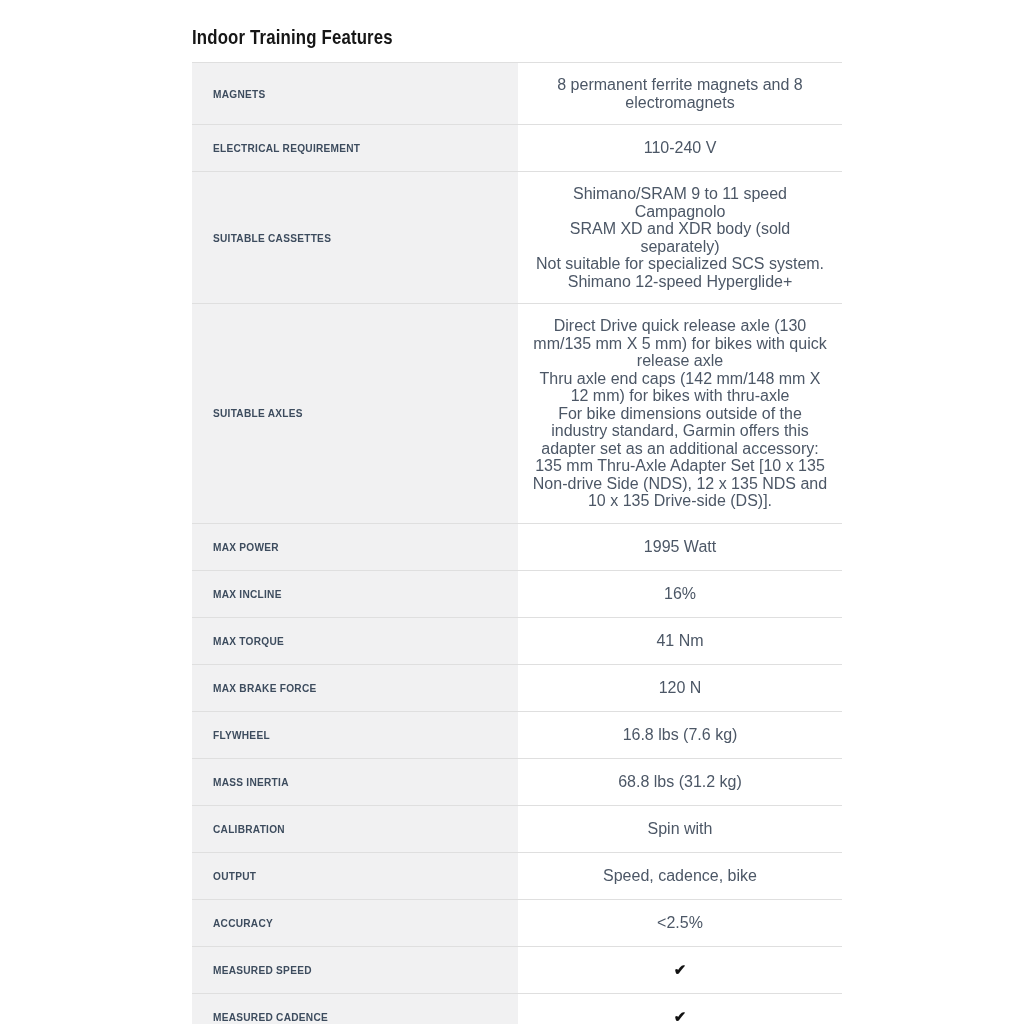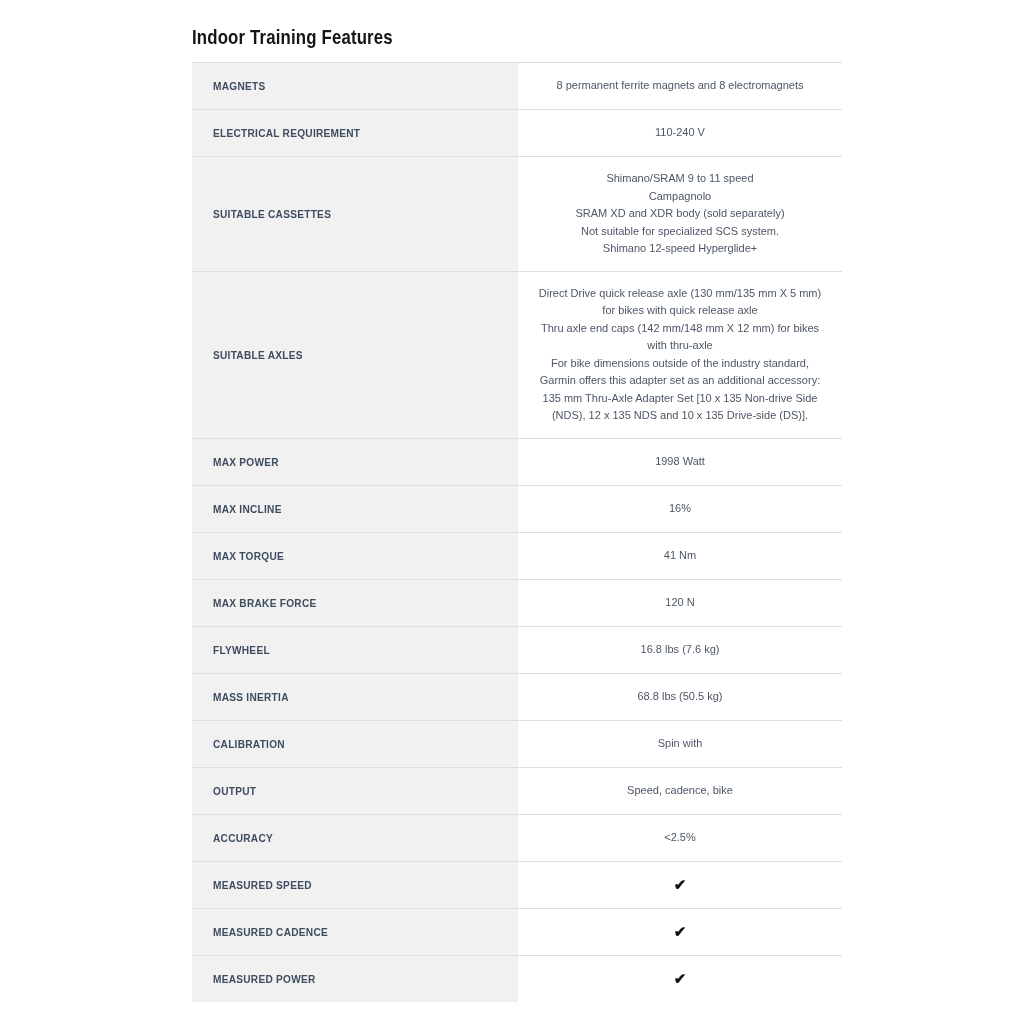--- a/index.html
+++ b/index.html
@@ -51,21 +51,21 @@
   }
   .cell-value {
     flex: 1;
     display: flex;
     align-items: center;
     justify-content: center;
     padding: 13px 14px;
     background: #ffffff;
   }
   .cell-value .val {
-    font-size: 11px;
+    font-size: 16px;
     color: #4c5766;
     line-height: 17.5px;
     text-align: center;
     white-space: pre-line;
   }
   .cell-value .check {
     font-size: 15px;
     font-weight: 700;
     color: #121212;
     line-height: 17px;
@@ -119,21 +119,21 @@
 Thru axle end caps (142 mm/148 mm X 12 mm) for bikes with thru-axle
 For bike dimensions outside of the industry standard, Garmin offers this adapter set as an additional accessory: 135 mm Thru-Axle Adapter Set [10 x 135 Non-drive Side (NDS), 12 x 135 NDS and 10 x 135 Drive-side (DS)].</span>
         </div>
     </div>
 
     <div class="row">
       <div class="cell-label">
           <span class="lbl">MAX POWER</span>
         </div>
       <div class="cell-value">
-          <span class="val">1998 Watt</span>
+          <span class="val">1995 Watt</span>
         </div>
     </div>
 
     <div class="row">
       <div class="cell-label">
           <span class="lbl">MAX INCLINE</span>
         </div>
       <div class="cell-value">
           <span class="val">16%</span>
         </div>
@@ -164,21 +164,21 @@
       <div class="cell-value">
           <span class="val">16.8 lbs (7.6 kg)</span>
         </div>
     </div>
 
     <div class="row">
       <div class="cell-label">
           <span class="lbl">MASS INERTIA</span>
         </div>
       <div class="cell-value">
-          <span class="val">68.8 lbs (50.5 kg)</span>
+          <span class="val">68.8 lbs (31.2 kg)</span>
         </div>
     </div>
 
     <div class="row">
       <div class="cell-label">
           <span class="lbl">CALIBRATION</span>
         </div>
       <div class="cell-value">
           <span class="val">Spin with</span>
         </div>

